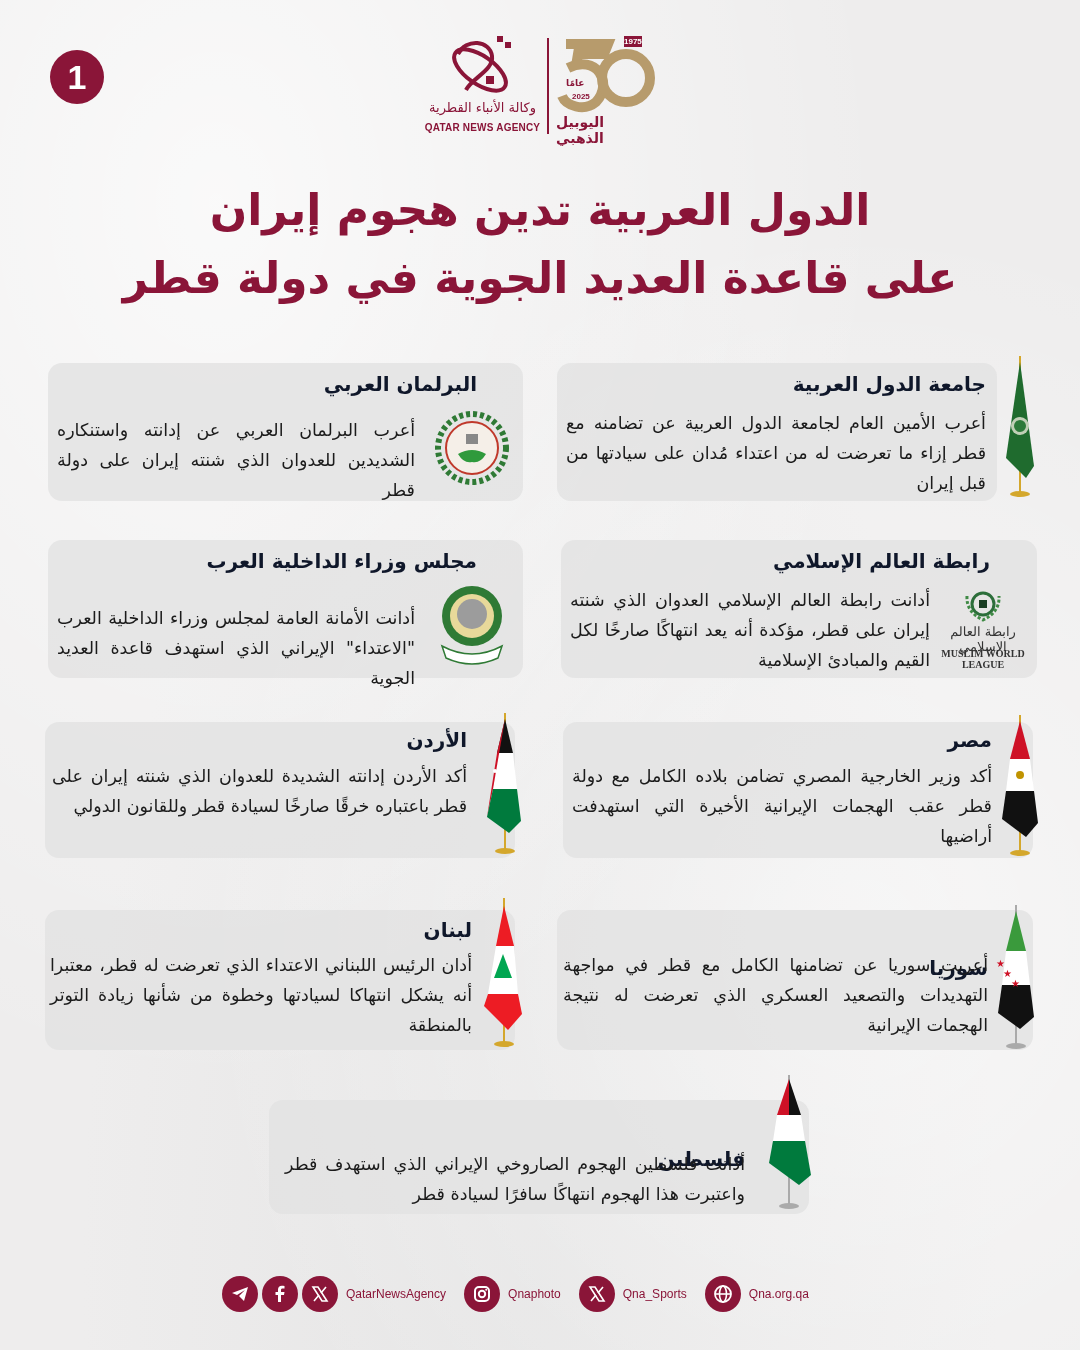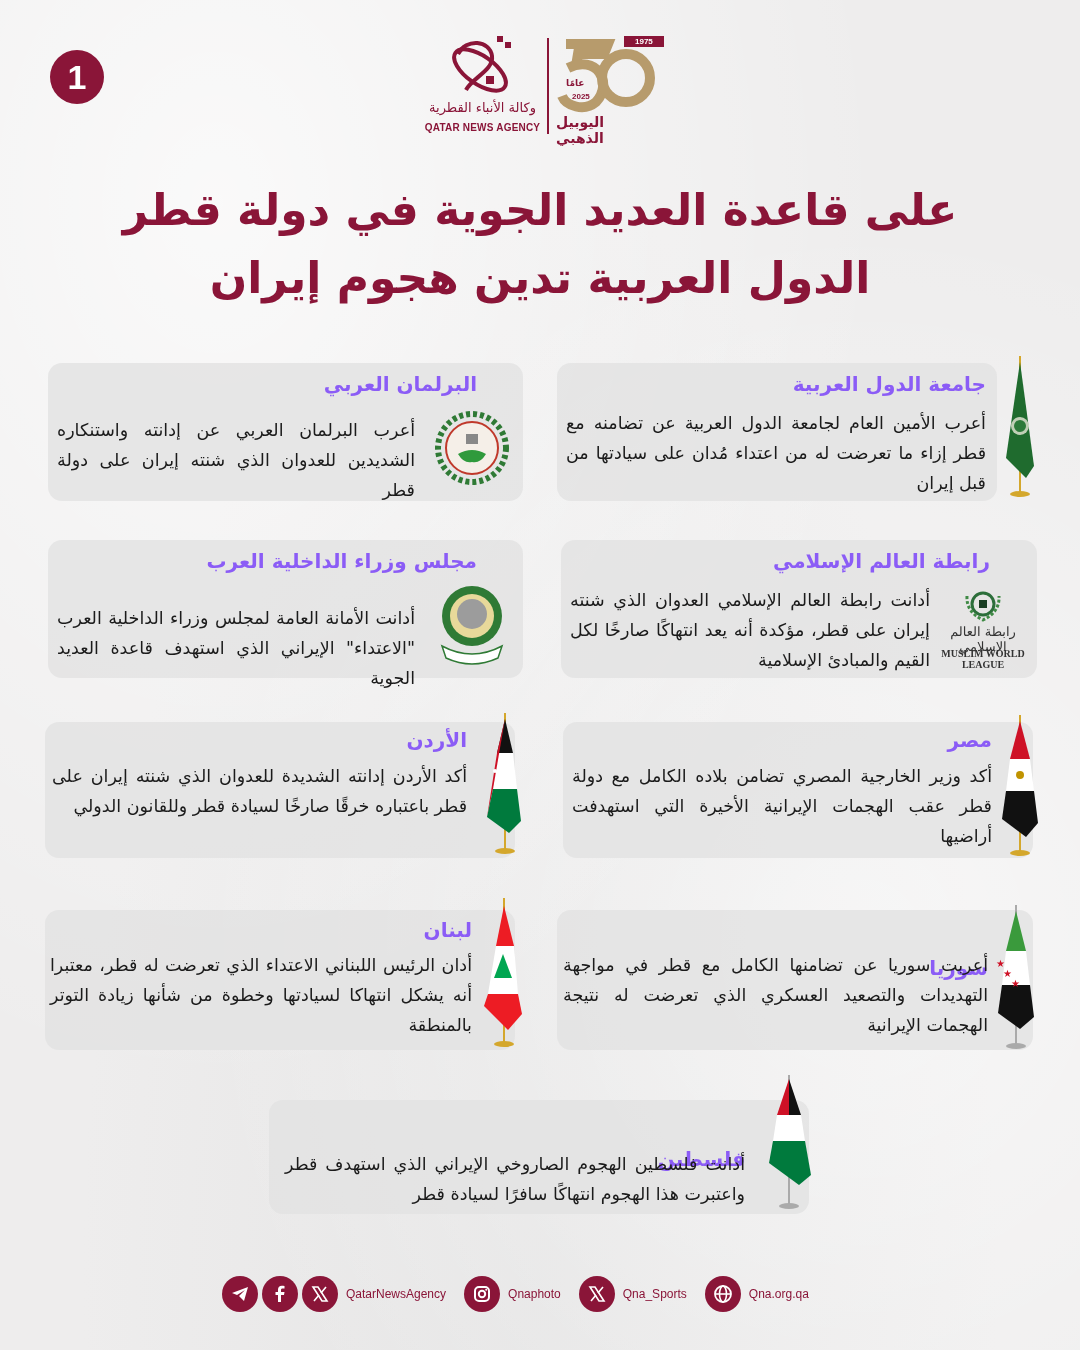--- a/index.html
+++ b/index.html
@@ -24,35 +24,35 @@
     font-family: "Liberation Sans", sans-serif; font-weight: 700; font-size: 34px;
   }
 
   
   .qna-logo { position: absolute; left: 420px; top: 34px; width: 125px; height: 104px; direction: ltr; }
   .qna-logo svg { position: absolute; left: 22px; top: 0; }
   .qna-ar { position: absolute; left: 0; top: 66px; width: 125px; text-align: center; font-size: 13px; font-weight: 400; color: #8a1538; direction: rtl; }
   .qna-en { position: absolute; left: 0; top: 88px; width: 125px; text-align: center; font-family: "Liberation Sans", sans-serif; font-size: 10px; font-weight: 700; color: #8a1538; letter-spacing: 0.2px; }
   .logo-divider { position: absolute; left: 547px; top: 38px; width: 2px; height: 96px; background: #8a1538; }
   .jubilee { position: absolute; left: 556px; top: 36px; width: 100px; height: 104px; direction: ltr; }
-  .jubilee .year1975 { position: absolute; left: 68px; top: 0; background: #8a1538; color: #fff; font-family: "Liberation Sans", sans-serif; font-weight: 700; font-size: 8px; padding: 1px 11px; }
+  .jubilee .year1975 { position: absolute; left: 68px; top: 0; background: #8a1538; color: #fff; font-family: "Liberation Sans", sans-serif; font-weight: 700; font-size: 8px; padding: 1px 0; }
   .jubilee .big50 { position: absolute; left: 0; top: 2px; }
   .jubilee .years-ar { position: absolute; left: 10px; top: 42px; font-size: 9px; font-weight: 700; color: #8a1538; direction: rtl; }
   .jubilee .year2025 { position: absolute; left: 16px; top: 56px; font-family: "Liberation Sans", sans-serif; font-size: 8px; font-weight: 700; color: #8a1538; }
   .jubilee .jubilee-ar { position: absolute; left: 0; top: 78px; width: 100px; text-align: left; font-size: 14px; font-weight: 700; color: #8a1538; direction: rtl; }
 
   
   .title { position: absolute; left: 0; top: 176px; width: 1080px; text-align: center; color: #8a1538; font-family: "DejaVu Sans", sans-serif; font-weight: 700; font-size: 44px; line-height: 68px; direction: rtl; }
 
   
   .card {
     position: absolute; background: rgba(226,226,226,0.78);
     border-radius: 14px;
   }
-  .card-title { position: absolute; color: #8b5cf6; font-weight: 700; font-size: 20px; white-space: nowrap; direction: rtl; }
+  .card-title { position: absolute; color: #0f172a; font-weight: 700; font-size: 20px; white-space: nowrap; direction: rtl; }
   .card-body { position: absolute; font-size: 17.5px; line-height: 30px; color: #1b1b1b; text-align: justify; text-align-last: right; direction: rtl; }
 
   .flag-wrap { position: absolute; }
   .emblem { position: absolute; }
 
   
   .footer { position: absolute; left: 222px; top: 1276px; height: 36px; display: flex; align-items: center; direction: ltr; gap: 4px; }
   .sicon { width: 36px; height: 36px; border-radius: 50%; background: #8a1538; display: flex; align-items: center; justify-content: center; }
   .slabel { font-family: "Liberation Sans", sans-serif; font-size: 12px; color: #8a1538; margin: 0 14px 0 4px; }
 </style>
@@ -82,22 +82,22 @@
     <path d="M12 30 C 40 16, 58 44, 40 64 C 28 74, 10 68, 6 58" fill="none" stroke="#b79b6c" stroke-width="10"></path>
     <circle cx="70" cy="40" r="24" fill="none" stroke="#b79b6c" stroke-width="10"></circle>
   </svg>
   <span class="year1975">1975</span>
   <span class="years-ar">عامًا</span>
   <span class="year2025">2025</span>
   <div class="jubilee-ar">اليوبيل الذهبي</div>
 </div>
 
 <h1 class="title">
+  <div>الدول العربية تدين هجوم إيران</div>
   <div>على قاعدة العديد الجوية في دولة قطر</div>
-  <div>الدول العربية تدين هجوم إيران</div>
 </h1>
 
 <div class="card" style="left:557px; top:363px; width:440px; height:138px;"></div>
 <div class="card-title" style="right:94px; top:372px;">جامعة الدول العربية</div>
 <div class="card-body" style="right:94px; top:408px; width:420px;margin-left:43px;">أعرب الأمين العام لجامعة الدول العربية عن تضامنه مع قطر إزاء ما تعرضت له من اعتداء مُدان على سيادتها من قبل إيران</div>
 <div class="flag-wrap" style="left:1000px; top:356px;">
   <svg width="40" height="142" viewBox="0 0 40 142">
     <line x1="20" y1="0" x2="20" y2="136" stroke="#d4a72c" stroke-width="2"></line>
     <path d="M20 6 L34 110 L26 122 L6 102 Z" fill="#1f6b2e"></path>
     <circle cx="20" cy="70" r="9" fill="#e8e8d8" opacity="0.8"></circle>

